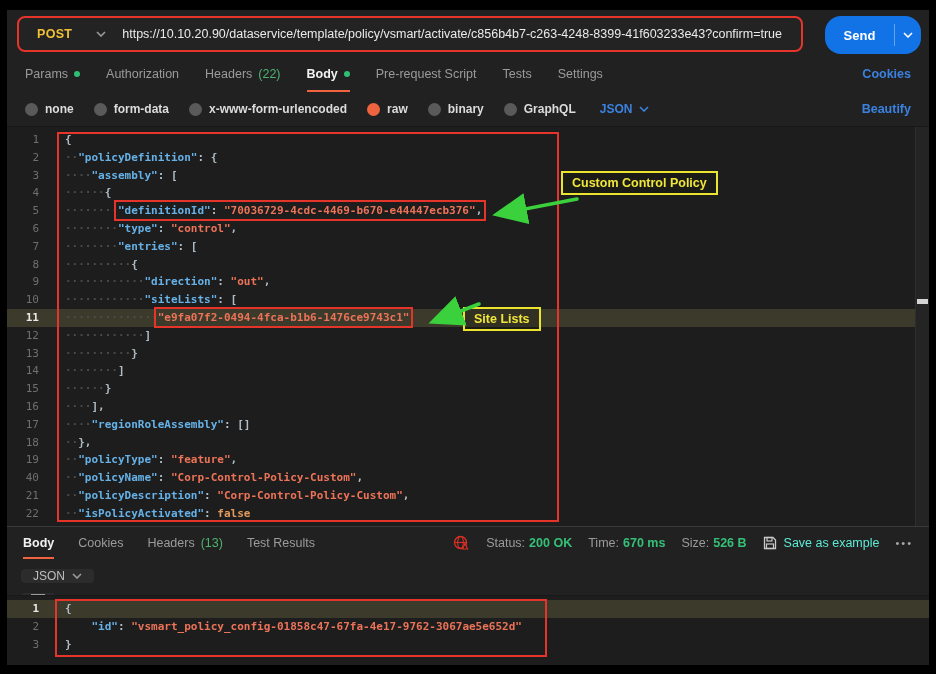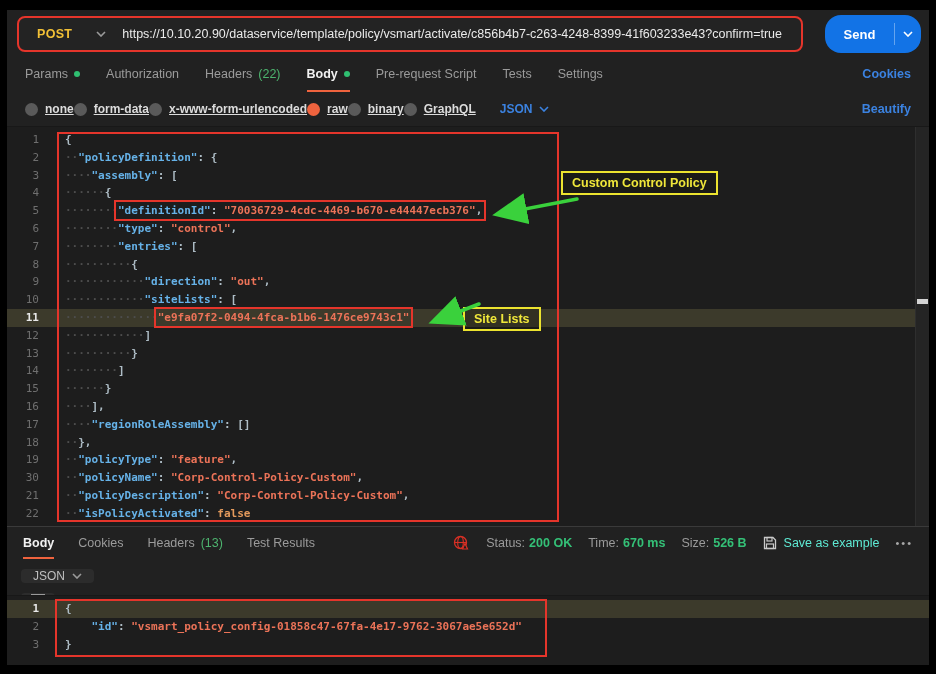--- a/index.html
+++ b/index.html
@@ -1,20 +1,20 @@
 <!DOCTYPE html>
 <html><head>
 <meta charset="utf-8">
 <style>
   html,body{margin:0;padding:0;width:936px;height:674px;background:#000;overflow:hidden;
     font-family:"Liberation Sans",sans-serif;-webkit-font-smoothing:antialiased;}
   .app{position:absolute;left:7px;right:7px;top:10px;height:654px;background:#212121;color:#cfcfcf;}
 
   
-  .url-row{display:flex;align-items:center;height:46px;padding:6px 8px 4px 10px;box-sizing:border-box;gap:22px;}
+  .url-row{display:flex;height:46px;padding:6px 8px 4px 10px;box-sizing:border-box;gap:22px;}
   .url-box{flex:1;display:flex;align-items:center;height:36px;background:#232323;border:2px solid var(--red);border-radius:8px;box-sizing:border-box;overflow:hidden;}
   .method{display:flex;align-items:center;gap:24px;padding:0 16px 0 18px;height:100%;cursor:pointer;}
   .method .mlabel{color:#f2c036;font-weight:bold;font-size:12.5px;letter-spacing:.3px;}
   .url-text{flex:1;font-size:12.5px;color:#eaeaea;white-space:nowrap;overflow:hidden;}
   .send-btn{width:96px;height:38px;background:#1273e6;border-radius:16px;display:flex;align-items:center;color:#fff;cursor:pointer;flex:none;}
   .send-btn .slabel{flex:1;text-align:center;font-weight:bold;font-size:13px;}
   .send-sep{width:1px;height:22px;background:rgba(255,255,255,.35);}
   .send-chev{width:26px;display:flex;justify-content:center;}
 
   .chev{width:10px;height:6px;display:inline-block;}
@@ -137,21 +137,21 @@
           <span>Tests</span>
         </span>
         <span class="tab">
           <span>Settings</span>
         </span>
       </span>
     <span class="right-link">Cookies</span>
   </div>
 
   <div class="mode-row">
-    <span id="mode-list" style="display:flex;align-items:center;text-decoration:underline;">
+    <span id="mode-list" style="display:flex;gap:20px;align-items:center;">
         <span class="mode">
           <span class="radio"></span>
           <span>none</span>
         </span>
         <span class="mode">
           <span class="radio"></span>
           <span>form-data</span>
         </span>
         <span class="mode">
           <span class="radio"></span>
@@ -193,21 +193,21 @@
         <div class="code-line"><span class="num">10</span><span class="content"><span class="tk-w">············</span><span class="tk-k">"siteLists"</span><span class="tk-p">: [</span></span></div>
         <div class="code-line hl"><span class="num">11</span><span class="content"><span class="tk-w">··············</span><span class="inline-red-box"><span class="tk-s">"e9fa07f2-0494-4fca-b1b6-1476ce9743c1"</span></span></span></div>
         <div class="code-line"><span class="num">12</span><span class="content"><span class="tk-w">············</span><span class="tk-p">]</span></span></div>
         <div class="code-line"><span class="num">13</span><span class="content"><span class="tk-w">··········</span><span class="tk-p">}</span></span></div>
         <div class="code-line"><span class="num">14</span><span class="content"><span class="tk-w">········</span><span class="tk-p">]</span></span></div>
         <div class="code-line"><span class="num">15</span><span class="content"><span class="tk-w">······</span><span class="tk-p">}</span></span></div>
         <div class="code-line"><span class="num">16</span><span class="content"><span class="tk-w">····</span><span class="tk-p">],</span></span></div>
         <div class="code-line"><span class="num">17</span><span class="content"><span class="tk-w">····</span><span class="tk-k">"regionRoleAssembly"</span><span class="tk-p">: []</span></span></div>
         <div class="code-line"><span class="num">18</span><span class="content"><span class="tk-w">··</span><span class="tk-p">},</span></span></div>
         <div class="code-line"><span class="num">19</span><span class="content"><span class="tk-w">··</span><span class="tk-k">"policyType"</span><span class="tk-p">: </span><span class="tk-s">"feature"</span><span class="tk-p">,</span></span></div>
-        <div class="code-line"><span class="num">30</span><span class="content"><span class="tk-w">··</span><span class="tk-k">"policyName"</span><span class="tk-p">: </span><span class="tk-s">"Corp-Control-Policy-Custom"</span><span class="tk-p">,</span></span></div>
+        <div class="code-line"><span class="num">40</span><span class="content"><span class="tk-w">··</span><span class="tk-k">"policyName"</span><span class="tk-p">: </span><span class="tk-s">"Corp-Control-Policy-Custom"</span><span class="tk-p">,</span></span></div>
         <div class="code-line"><span class="num">21</span><span class="content"><span class="tk-w">··</span><span class="tk-k">"policyDescription"</span><span class="tk-p">: </span><span class="tk-s">"Corp-Control-Policy-Custom"</span><span class="tk-p">,</span></span></div>
         <div class="code-line"><span class="num">22</span><span class="content"><span class="tk-w">··</span><span class="tk-k">"isPolicyActivated"</span><span class="tk-p">: </span><span class="tk-b">false</span></span></div>
       </div>
     <div class="big-red-box"></div>
     <div class="ylabel" id="label-ccp">Custom Control Policy</div>
     <div class="ylabel" id="label-sl">Site Lists</div>
     <svg class="arrows">
       <defs>
         <marker id="ah" markerWidth="10" markerHeight="9" refX="8" refY="4.5" orient="auto">
           <path d="M0,0 L10,4.5 L0,9 z" fill="#3ad13c"></path>

